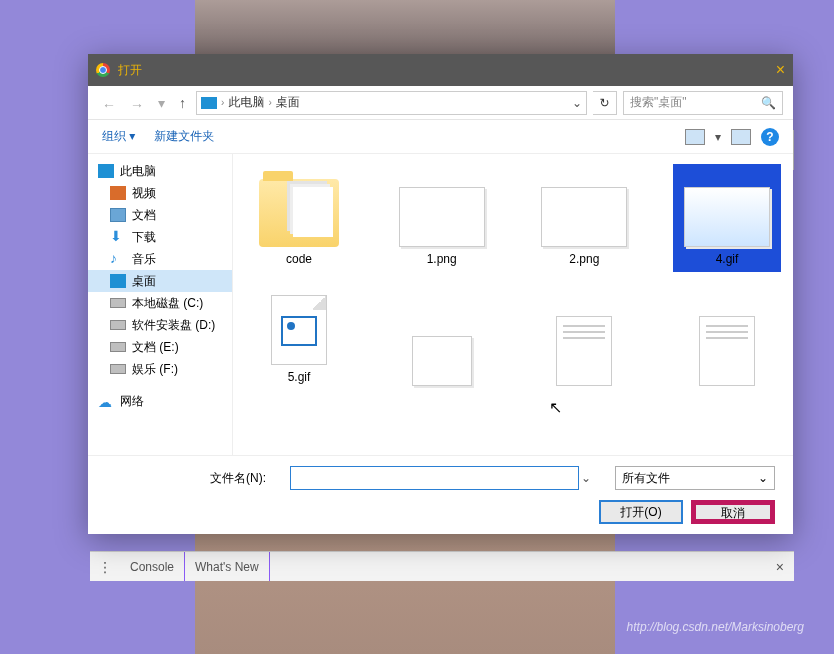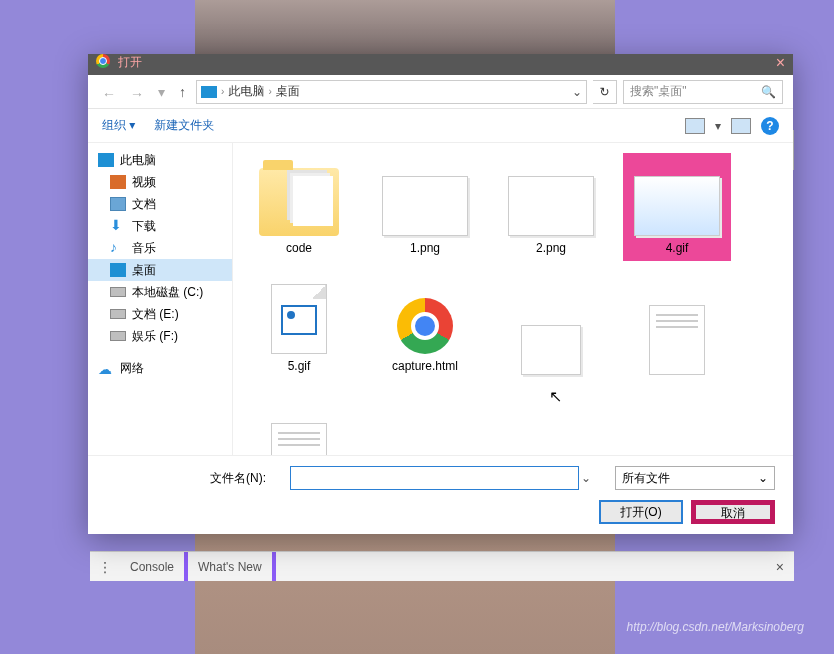--- a/index.html
+++ b/index.html
@@ -1,26 +1,26 @@
 <!DOCTYPE html>
 <html><head>
 <meta charset="utf-8">
 <style>
 * { margin: 0; padding: 0; box-sizing: border-box; font-family: "Microsoft YaHei", "Segoe UI", sans-serif; }
 body { background: #9388d9; width: 834px; height: 654px; overflow: hidden; position: relative; }
 .bg-photo { position: absolute; left: 195px; top: 0; width: 420px; height: 654px; background: linear-gradient(180deg,#ac9c98 0%,#3b3034 20%,#cba895 40%,#a88c7e 100%); }
 .devtools-hint { position: absolute; right: 40px; top: 130px; width: 30px; height: 40px; background: #fff; border: 1px solid #ccc; font-size: 12px; color: #666; padding: 4px; }
 .devtools-bottom { position: absolute; left: 90px; right: 40px; bottom: 73px; height: 30px; background: #f3f3f3; border-top: 1px solid #ccc; display: flex; align-items: center; font-size: 12px; color: #555; }
 .devtools-bottom .dots { padding: 0 8px; font-size: 14px; }
-.devtools-bottom .tab { padding: 0 10px; border-right: 4px solid #8b5cf6; height: 100%; display: flex; align-items: center; }
+.devtools-bottom .tab { padding: 0 10px; border-right: 1px solid #8b5cf6; height: 100%; display: flex; align-items: center; }
 .devtools-bottom .close { margin-left: auto; margin-right: 10px; font-size: 14px; }
 .watermark { position: absolute; bottom: 20px; right: 30px; color: rgba(255,255,255,0.7); font-size: 12px; font-style: italic; }
 
 .dialog { position: absolute; left: 88px; top: 54px; width: 705px; height: 480px; background: #fff; box-shadow: 0 6px 30px rgba(0,0,0,0.35); display: flex; flex-direction: column; }
-.titlebar { height: 21px; background: #575757; color: #fca5a5; display: flex; align-items: flex-start; padding: 0 8px; font-size: 12px; }
+.titlebar { height: 32px; background: #575757; color: #eab308; display: flex; align-items: center; padding: 0 8px; font-size: 12px; }
 .titlebar .chrome-ico { width: 14px; height: 14px; border-radius: 50%; background: conic-gradient(#ea4335 0 120deg,#34a853 120deg 240deg,#fbbc05 240deg 360deg); position: relative; margin-right: 8px; }
 .titlebar .chrome-ico::after { content:""; position:absolute; inset:3px; border-radius:50%; background:#4285f4; border:1.5px solid #fff; }
 .titlebar .close-x { margin-left: auto; font-size: 16px; cursor: pointer; }
 
 .navbar { height: 34px; border-bottom: 1px solid #e5e5e5; display: flex; align-items: center; padding: 0 10px; gap: 6px; font-size: 13px; color: #333; }
 .nav-arrow { color: #aaa; font-size: 14px; padding: 0 4px; }
 .nav-up { color: #555; font-size: 14px; padding: 0 4px; }
 .breadcrumb { flex: 1; height: 24px; border: 1px solid #ccc; display: flex; align-items: center; padding: 0 4px; gap: 4px; font-size: 12px; }
 .bc-icon { width: 16px; height: 12px; background: #1e90d4; }
 .bc-sep { color: #888; font-size: 10px; }
@@ -43,23 +43,23 @@
 .ico-pc { background: #1e90d4; }
 .ico-video { background: #d96c2b; }
 .ico-pic { background: #3ba9c8; }
 .ico-doc { background: #6aa6d6; border: 1px solid #4a86b6; }
 .ico-dl { color: #2a8edb; font-size: 14px; line-height: 12px; }
 .ico-music { color: #2a8edb; font-size: 14px; line-height: 12px; }
 .ico-desk { background: #1e90d4; }
 .ico-disk { background: #bfbfbf; border: 1px solid #888; height: 10px; }
 .ico-net { color: #2a8edb; font-size: 14px; }
 
-.filegrid { flex: 1; padding: 10px 12px 0 12px; display: flex; flex-wrap: wrap; align-content: flex-start; gap: 10px 18px; overflow: hidden; position: relative; }
+.filegrid { flex: 1; padding: 10px 12px 0 12px; display: flex; flex-wrap: wrap; align-content: flex-start; gap: 10px 18px; overflow: hidden; position: relative; justify-content: space-between; }
 .file { width: 108px; height: 108px; display: flex; flex-direction: column; align-items: center; justify-content: flex-end; font-size: 12px; text-align: center; gap: 5px; padding-bottom: 4px; }
-.file.selected { background: #ec4899; }
+.file.selected { background: #1d4ed8; }
 .file .lbl { height: 16px; }
 .folder-ico { width: 80px; height: 68px; background: linear-gradient(#ffe9a8,#f9d36b); border-radius: 4px; position: relative; }
 .folder-ico::before { content:""; position:absolute; top:-8px; left:4px; width:30px; height:10px; background:#f9d36b; border-radius:2px 2px 0 0; }
 .folder-papers { position:absolute; right:6px; top:8px; width:40px; height:50px; background:#fff; box-shadow:-3px -3px 0 #eee,-6px -6px 0 #e3e3e3; }
 .img-thumb { width: 86px; height: 60px; background:#fff; border:1px solid #ccc; box-shadow: 2px 2px 0 #e8e8e8; }
 .blank-ico { width: 56px; height: 70px; background:#fff; border:1px solid #ccc; position:relative; }
 .blank-ico::after { content:""; position:absolute; right:0; top:0; width:14px; height:14px; background:linear-gradient(135deg,#fff 50%,#ddd 50%); }
 .pic-glyph { width: 36px; height: 30px; border:2px solid #2074c4; }
 .pic-glyph::before { content:""; display:block; margin:4px 0 0 4px; width:8px; height:8px; border-radius:50%; background:#2074c4; }
 .chrome-big { width:56px; height:56px; border-radius:50%; background: conic-gradient(#ea4335 0 120deg,#34a853 120deg 240deg,#fbbc05 240deg 360deg); position:relative; }
@@ -153,20 +153,24 @@
       <div class="side-item selected">
           <span class="ico ico-desk"></span>
           <span>桌面</span>
         </div>
       <div class="side-item">
           <span class="ico ico-disk"></span>
           <span>本地磁盘 (C:)</span>
         </div>
       <div class="side-item">
           <span class="ico ico-disk"></span>
+          <span>软件安装盘 (D:)</span>
+        </div>
+      <div class="side-item">
+          <span class="ico ico-disk"></span>
           <span>文档 (E:)</span>
         </div>
       <div class="side-item">
           <span class="ico ico-disk"></span>
           <span>娱乐 (F:)</span>
         </div>
       <div style="height:10px"></div>
       <div class="side-item root">
           <span class="ico ico-net">☁</span>
           <span>网络</span>
@@ -190,24 +194,20 @@
       </div>
       <div class="file selected">
         <div class="img-thumb" style="background:linear-gradient(#fff,#cde5ff)"></div>
         <div class="lbl">4.gif</div>
       </div>
       <div class="file">
         <div class="blank-ico">
             <div class="pic-glyph" style="margin:20px auto 0"></div>
           </div>
         <div class="lbl">5.gif</div>
-      </div>
-      <div class="file">
-        <div class="chrome-big"></div>
-        <div class="lbl">capture.html</div>
       </div>
       <div class="file">
         <div class="img-thumb" style="height:50px;width:60px"></div>
       </div>
       <div class="file">
         <div class="doc-lines">
             <div></div>
             <div></div>
             <div></div>
           </div>

